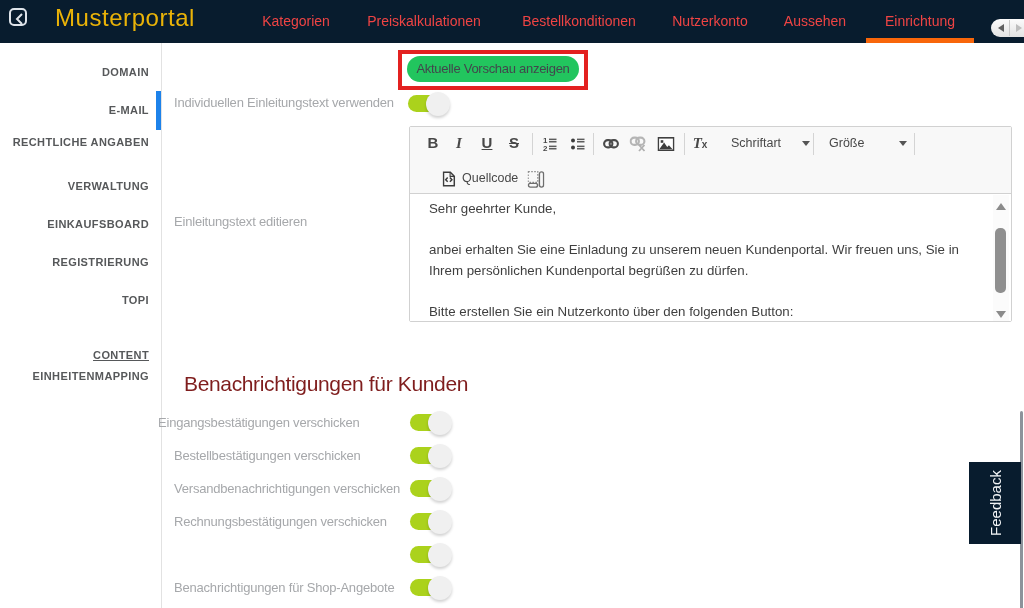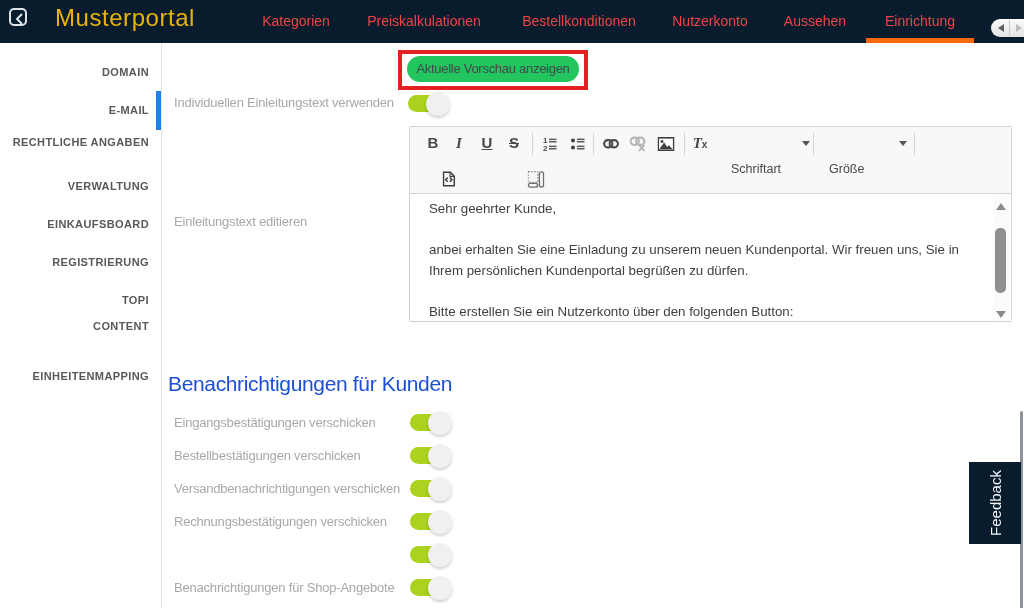--- a/index.html
+++ b/index.html
@@ -45,39 +45,39 @@
     background:#f0f0f0; box-shadow:0 2px 3px rgba(0,0,0,0.18); }
 
   
   #editor { position:absolute; left:409px; top:126px; width:603px; height:196px;
     border:1px solid #d1d1d1; border-radius:2px; background:#fff; }
   #toolbar { position:absolute; left:0; top:0; width:601px; height:67px; background:#f8f8f8;
     border-bottom:1px solid #d1d1d1; }
   .tbtn { position:absolute; color:#484848; font-size:15px; transform:translateX(-50%); top:6px; height:20px; line-height:20px; }
   .tbtn svg { vertical-align:middle; }
   .tsep { position:absolute; top:6px; width:1px; height:22px; background:#d4d4d4; }
-  .combotext { position:absolute; top:6px; height:20px; line-height:20px; font-size:12.5px; color:#484848;margin-top:26px; }
+  .combotext { position:absolute; top:6px; height:20px; line-height:20px; font-size:12.5px; color:#484848; }
   .caret { position:absolute; top:14px; width:0; height:0; border-left:4px solid transparent;
     border-right:4px solid transparent; border-top:5px solid #555; }
   #row2 { position:absolute; left:16px; top:36px; width:601px; height:28px; }
 
   #edcontent { position:absolute; left:0; top:67px; width:601px; height:127px; background:#fff;
     font-size:13.3px; color:#3f3f3f; }
   #edcontent p { position:absolute; left:19px; white-space:nowrap; }
 
   
   #sbar { position:absolute; right:2px; top:68px; width:16px; height:126px; background:#fbfbfb; }
   #sbar .up { position:absolute; left:3px; top:8px; width:0; height:0;
     border-left:5px solid transparent; border-right:5px solid transparent; border-bottom:7px solid #8b8b8b; }
   #sbar .dn { position:absolute; left:3px; bottom:3px; width:0; height:0;
     border-left:5px solid transparent; border-right:5px solid transparent; border-top:7px solid #8b8b8b; }
   #sbar .thumb { position:absolute; left:2px; top:33px; width:11px; height:65px; border-radius:5px; background:#8f8f8f; }
 
   
-  #notifhead { position:absolute; left:168px; top:372px; font-size:21px; letter-spacing:-0.35px; color:#1d4ed8; }
+  #notifhead { position:absolute; left:184px; top:372px; font-size:21px; letter-spacing:-0.35px; color:#7f1d1d; }
 
   
   #fbline { position:absolute; left:1020px; top:411px; width:3px; height:197px; background:#8d939b; border-radius:2px 2px 0 0; }
   #fbtab { position:absolute; left:969px; top:462px; width:52px; height:82px; background:#081c2e; }
   #fbtab span { position:absolute; left:50%; top:50%; transform:translate(-50%,-50%) rotate(-90deg);
     color:#f2f4f6; font-size:15px; white-space:nowrap; }
 </style>
 </head>
 <body>
 <div id="page">
@@ -104,21 +104,21 @@
   </div>
 
   <div id="sidebar">
     <div class="sideitem" style="top:10px;">DOMAIN</div>
     <div class="sideitem" style="top:48px;">E-MAIL</div>
     <div class="sideitem" style="top:80px;">RECHTLICHE ANGABEN</div>
     <div class="sideitem" style="top:124px;">VERWALTUNG</div>
     <div class="sideitem" style="top:162px;">EINKAUFSBOARD</div>
     <div class="sideitem" style="top:200px;">REGISTRIERUNG</div>
     <div class="sideitem" style="top:238px;">TOPI</div>
-    <div class="sideitem" style="top:264px;">CONTENT</div>
+    <div class="sideitem" style="top:293px;text-decoration:underline;">CONTENT</div>
     <div class="sideitem" style="top:314px;">EINHEITENMAPPING</div>
     <div id="sideactive"></div>
   </div>
 
   <div id="redbox"></div>
   <div id="previewbtn">Aktuelle Vorschau anzeigen</div>
 
   <div class="glabel" style="left:174px; top:95px; width:223px; text-align:left;">Individuellen Einleitungstext verwenden</div>
   <div class="toggle" style="left:408px; top:92px;">
     <div class="track"></div>
@@ -208,21 +208,21 @@
       <p style="top:110px;">Bitte erstellen Sie ein Nutzerkonto über den folgenden Button:</p>
     </div>
     <div id="sbar">
       <div class="up"></div>
       <div class="thumb"></div>
       <div class="dn"></div>
     </div>
   </div>
 
   <div id="notifhead">Benachrichtigungen für Kunden</div>
-  <div class="glabel" style="left:174px; top:415px;text-align:center;">Eingangsbestätigungen verschicken</div>
+  <div class="glabel" style="left:158px; top:415px;text-align:center;">Eingangsbestätigungen verschicken</div>
   <div class="toggle" style="left:410px; top:411px;">
       <div class="track"></div>
       <div class="knob"></div>
     </div>
   <div class="glabel" style="left:174px; top:448px;">Bestellbestätigungen verschicken</div>
   <div class="toggle" style="left:410px; top:444px;">
       <div class="track"></div>
       <div class="knob"></div>
     </div>
   <div class="glabel" style="left:174px; top:481px;">Versandbenachrichtigungen verschicken</div>

